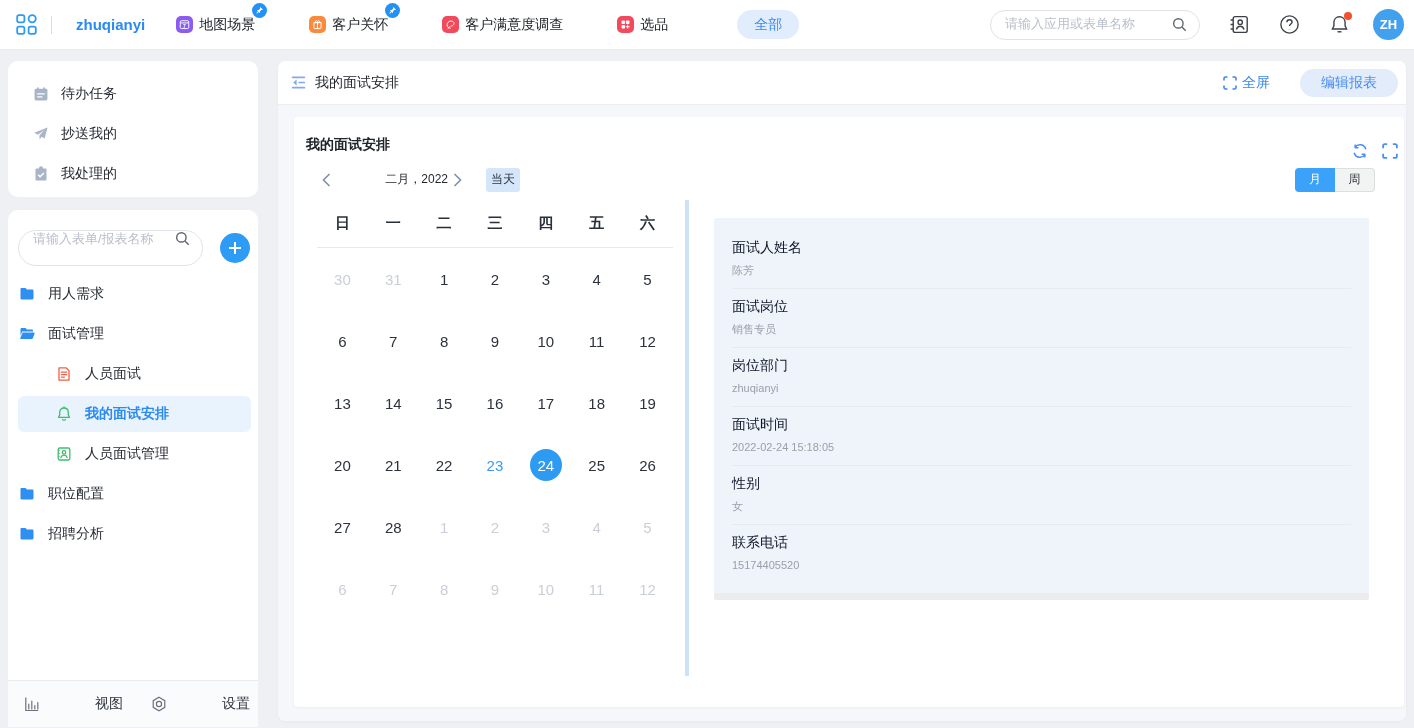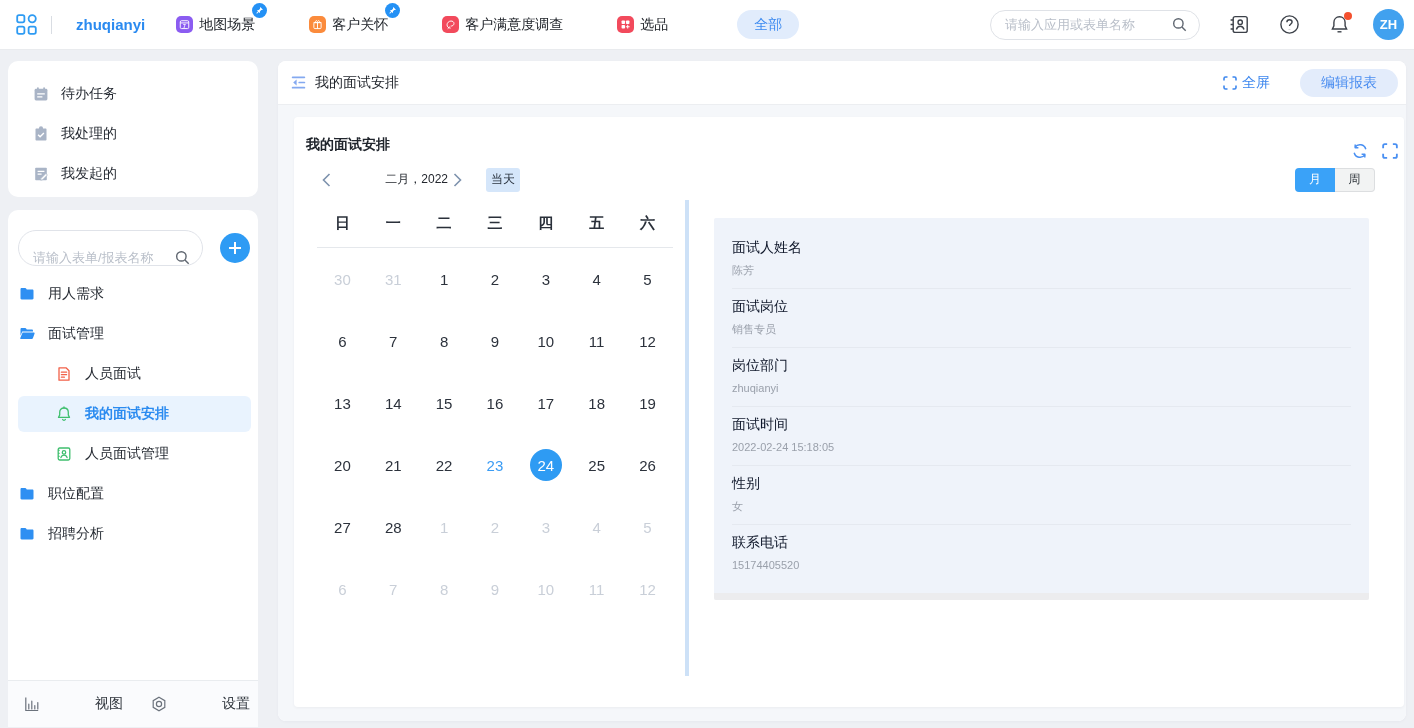--- a/index.html
+++ b/index.html
@@ -16,39 +16,39 @@
   .tab { position:relative; display:flex; align-items:center; padding:0 16px 0 11px; margin-right:27px; cursor:pointer; }
   .tab-ic { width:17px; height:17px; border-radius:5px; display:flex; align-items:center; justify-content:center; color:#fff; flex:none; }
   .tab-ic svg { width:11px; height:11px; }
   .tab-label { margin-left:6px; font-size:14px; color:#21252b; white-space:nowrap; }
   .tab.active::after { content:""; position:absolute; left:0; right:0; bottom:0; height:3px; background:#2b8ff0; }
   .pin-badge { position:absolute; top:3px; right:4px; width:15px; height:15px; border-radius:50%; background:#2491f5; color:#fff; display:flex; align-items:center; justify-content:center; }
   .pin-badge svg { width:9px; height:9px; }
   .all-pill { margin-left:26px; background:#e1ecfc; color:#3c8af0; font-size:14px; padding:0 17px; height:29px; line-height:29px; border-radius:15px; flex:none; cursor:pointer; }
   .topbar-right { margin-left:auto; display:flex; align-items:center; flex:none; }
   .top-search { width:210px; height:30px; border:1px solid #dfe2e7; border-radius:15px; display:flex; align-items:center; padding:0 12px 0 14px; }
-  .top-search input { border:none; outline:none; flex:1; font-size:13px; color:#333; background:transparent; font-family:Liberation Serif, serif; min-width:0; }
+  .top-search input { border:none; outline:none; flex:1; font-size:13px; color:#333; background:transparent; font-family:Liberation Mono, monospace; min-width:0; }
   .top-search input::placeholder { color:#b9bfc9; }
   .top-search svg { width:15px; height:15px; color:#5f6670; flex:none; }
   .top-icon { width:21px; height:21px; color:#3c4149; margin-left:29px; cursor:pointer; position:relative; flex:none; }
   .top-icon svg { width:21px; height:21px; }
   .dot { position:absolute; top:-2px; right:-2px; width:8px; height:8px; border-radius:50%; background:#f4502e; }
   .avatar { width:31px; height:31px; border-radius:50%; background:#41a1ef; color:#fff; font-size:13px; font-weight:bold; display:flex; align-items:center; justify-content:center; margin-left:23px; cursor:pointer; flex:none; letter-spacing:.2px; }
 
   
   .wrap { display:flex; height:677px; padding:11px 8px 0 8px; }
   .sidebar { width:250px; flex:none; display:flex; flex-direction:column; margin-right:20px; }
   .side-card1 { background:#fff; border-radius:10px; padding:13px 0 3px; }
   .quick-item { height:40px; display:flex; align-items:center; padding-left:25px; cursor:pointer; }
   .q-ic { width:16px; height:16px; flex:none; color:#a9b4c6; }
   .q-ic svg { width:16px; height:16px; }
   .q-lb { margin-left:12px; color:#262b33; }
   .side-card2 { background:#fff; border-radius:10px 10px 0 0; margin-top:13px; flex:1; display:flex; flex-direction:column; padding-top:20px; overflow:hidden; }
   .side-search-row { display:flex; align-items:center; padding:0 8px 0 10px; flex:none; }
-  .side-search { flex:1; height:36px; border:1px solid #e0e3e9; border-radius:18px; display:flex; align-items:flex-end; padding:0 12px 0 14px; min-width:0; }
+  .side-search { flex:1; height:36px; border:1px solid #e0e3e9; border-radius:18px; display:flex; align-items:flex-start; padding:0 12px 0 14px; min-width:0; }
   .side-search input { border:none; outline:none; flex:1; font-size:13px; background:transparent; font-family:inherit; min-width:0; color:#333; }
   .side-search input::placeholder { color:#b9bfc9; }
   .side-search svg { width:15px; height:15px; color:#5f6670; flex:none; }
   .plus-btn { width:30px; height:30px; border-radius:50%; background:#2e9bf4; color:#fff; margin-left:17px; display:flex; align-items:center; justify-content:center; cursor:pointer; flex:none; border:none; }
   .plus-btn svg { width:14px; height:14px; }
   .tree { margin-top:8px; flex:1; overflow:hidden; }
   .tree-item { height:40px; display:flex; align-items:center; padding-left:1px; margin:0 7px 0 10px; border-radius:6px; cursor:pointer; }
   .tree-item.child { padding-left:38px; }
   .tree-item.selected { background:#e9f3fe; height:36px; margin-top:2px; margin-bottom:2px; }
   .tree-item .t-ic { width:16px; height:16px; flex:none; }
@@ -215,35 +215,33 @@
               <rect x="4" y="1.2" width="1.8" height="3" rx="0.9"></rect>
               <rect x="10.2" y="1.2" width="1.8" height="3" rx="0.9"></rect>
               <path d="M4.2 7.2h7.6v1.4H4.2zM4.2 10.2h5.2v1.4H4.2z" fill="#fff"></path>
             </svg>
           </span>
           <span class="q-lb">待办任务</span>
         </div>
         <div class="quick-item">
           <span class="q-ic">
             <svg viewBox="0 0 16 16" fill="currentColor">
+              <path d="M14.5 1.5L1.2 6.8l3.7 1.9 6.4-4.6-4.9 5.3.2 4.1 2-2.7 3 1.6z"></path>
+            </svg>
+          </span>
+          <span class="q-lb">抄送我的</span>
+        </div>
+        <div class="quick-item">
+          <span class="q-ic">
+            <svg viewBox="0 0 16 16" fill="currentColor">
               <path d="M10.1 2.4a2.1 2.1 0 00-4.2 0H3.3a.8.8 0 00-.8.8v10.6c0 .4.4.8.8.8h9.4c.4 0 .8-.4.8-.8V3.2a.8.8 0 00-.8-.8h-2.6z"></path>
               <path d="M5.1 8.7l2 2 3.8-3.8" stroke="#fff" stroke-width="1.4" fill="none"></path>
             </svg>
           </span>
           <span class="q-lb">我处理的</span>
-        </div>
-        <div class="quick-item">
-          <span class="q-ic">
-            <svg viewBox="0 0 16 16" fill="currentColor">
-              <path d="M3 1.8h10a.8.8 0 01.8.8v10.8a.8.8 0 01-.8.8H3a.8.8 0 01-.8-.8V2.6a.8.8 0 01.8-.8z"></path>
-              <path d="M4.6 4.8h6.8v1.3H4.6zM4.6 7.4h4v1.3H4.6z" fill="#fff"></path>
-              <path d="M8.1 12.3l4.8-4.8 1.5 1.5-4.8 4.8-1.9.4z" fill="#fff" stroke="currentColor" stroke-width="0.7"></path>
-            </svg>
-          </span>
-          <span class="q-lb">我发起的</span>
         </div>
       </div>
     <div class="side-card2">
       <div class="side-search-row">
         <div class="side-search">
           <input placeholder="请输入表单/报表名称" style="">
           <svg viewBox="0 0 16 16" fill="none" stroke="currentColor" stroke-width="1.5">
               <circle cx="6.8" cy="6.8" r="5"></circle>
               <path d="M10.6 10.6l4 4"></path>
             </svg>

